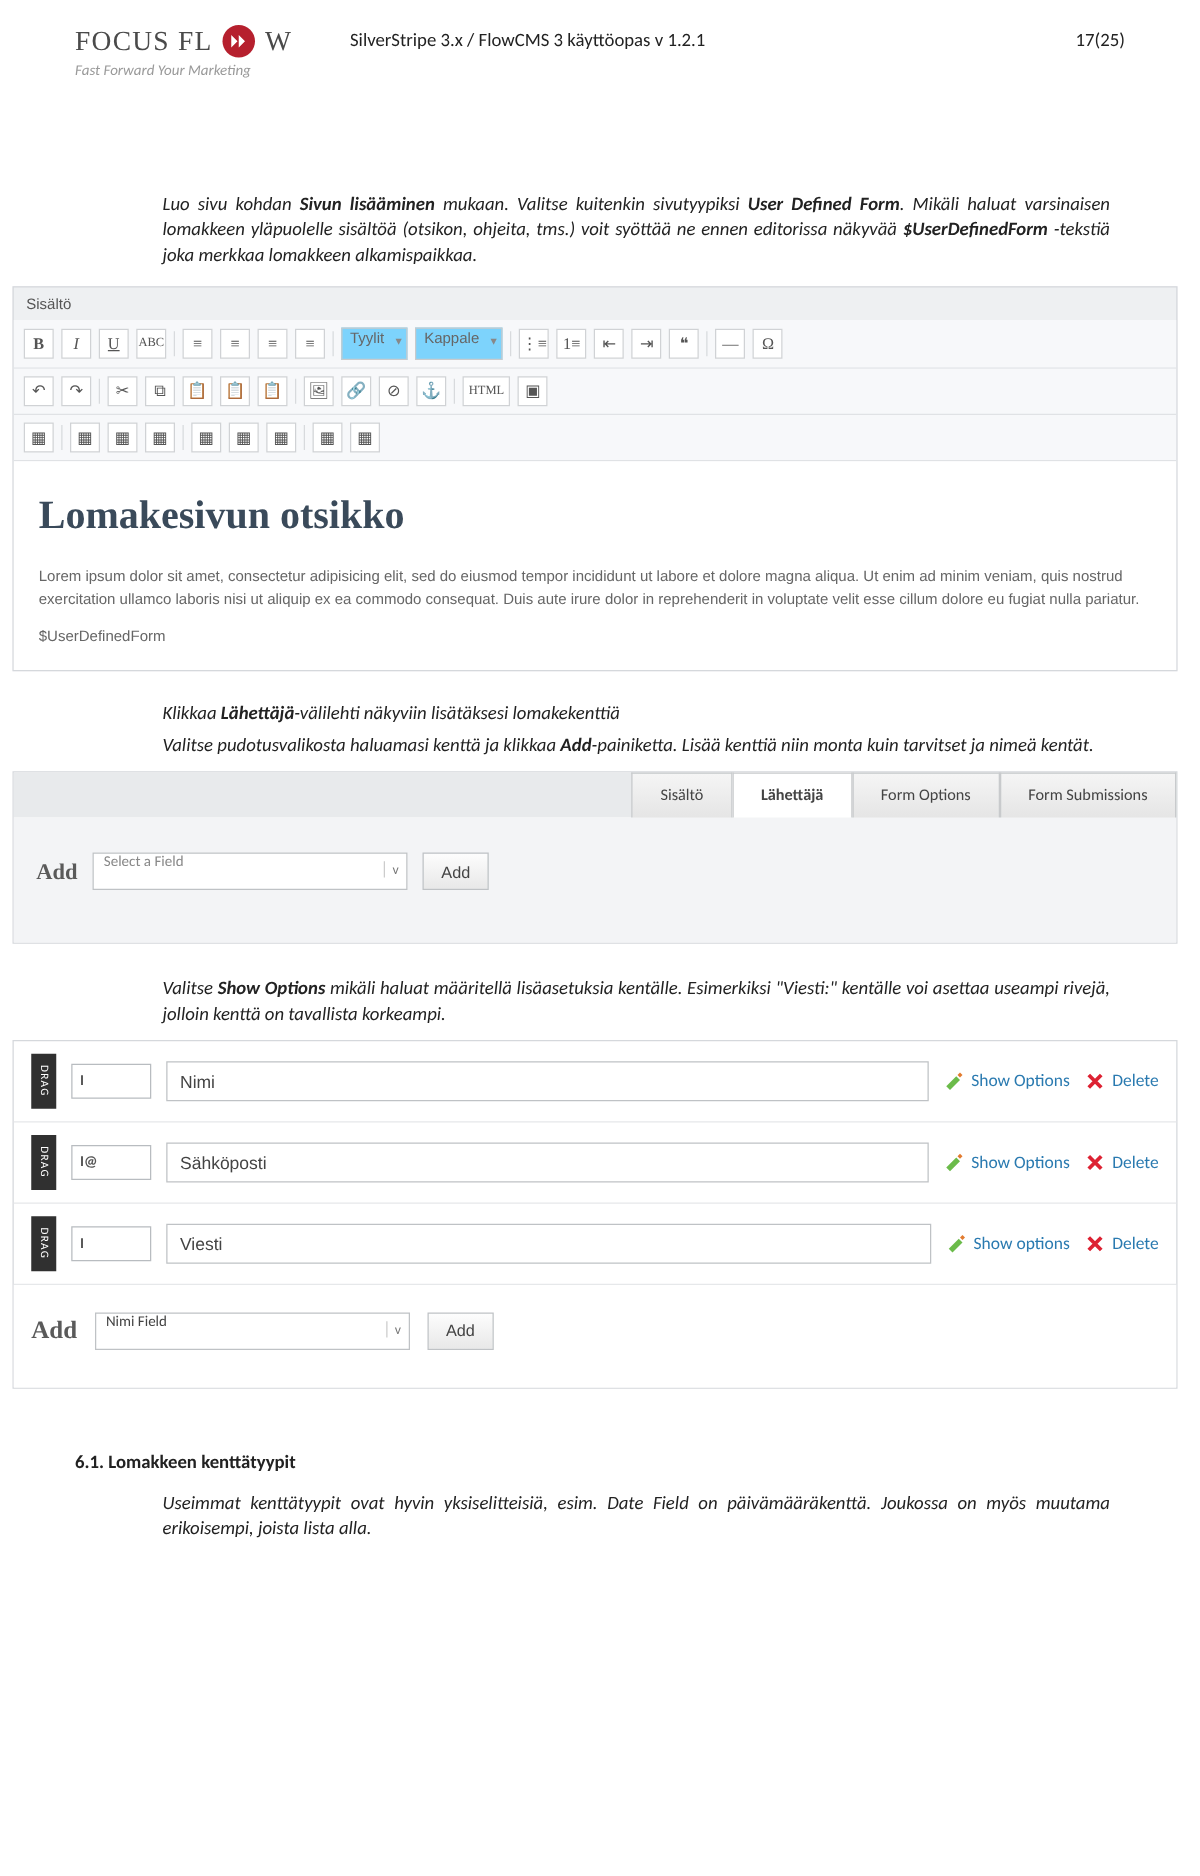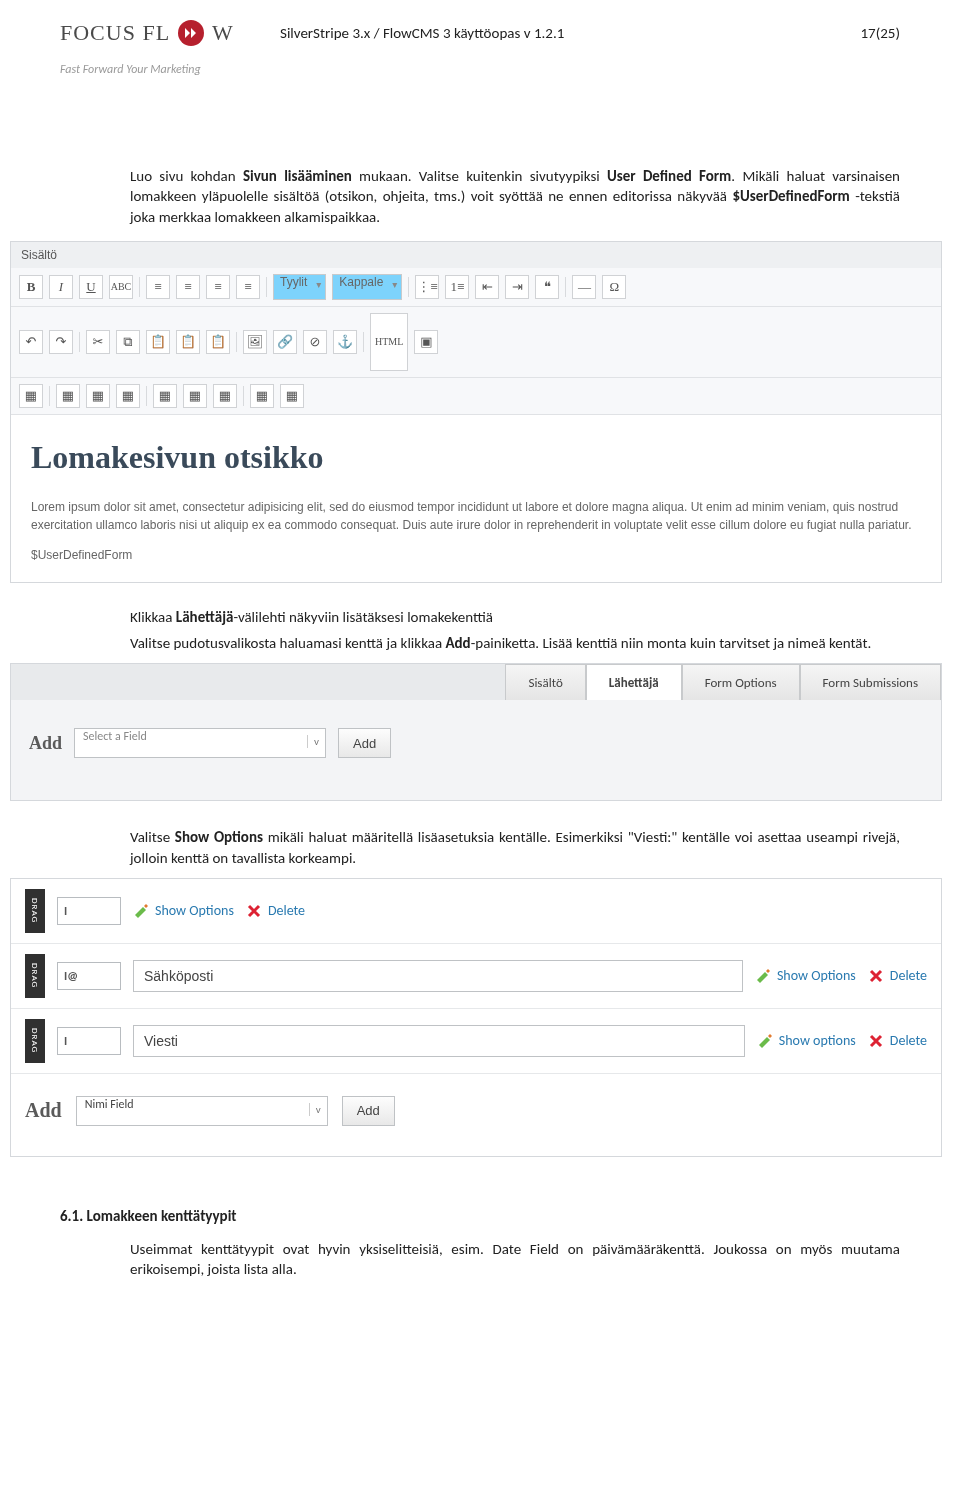--- a/index.html
+++ b/index.html
@@ -36,21 +36,21 @@
     background: #b6202e;
     display: inline-flex;
     align-items: center;
     justify-content: center;
     color: #fff;
     font-size: 12px;
   }
   .tagline {
     font-size: 12px;
     color: #9a9a9a;
-    margin-top: 16px;
+    margin-top: 4px;
     font-style: italic;
   }
   .doc-title {
     flex: 1;
     text-align: left;
     font-size: 15px;
     padding-top: 4px;
   }
   .page-num {
     flex: 0 0 80px;
@@ -65,21 +65,21 @@
     font-size: 17px;
     font-weight: bold;
     margin: 0 0 20px 0;
   }
   .body-text {
     margin-left: 70px;
     font-size: 15px;
     line-height: 1.35;
     text-align: justify;
   }
-  .body-text p { margin: 0 0 6px 0; }
+  .body-text p { margin: 0 12px 6px 0; font-style: italic; }
   .body-text .b { font-weight: bold; }
 
   
   .editor-shot {
     margin: 14px 0 24px -50px;
     background: #eef0f2;
     border: 1px solid #d5d8dc;
     font-family: Verdana, Arial, sans-serif;
     font-size: 12px;
     color: #444;
@@ -378,21 +378,21 @@
         <span class="tbtn">⧉</span>
         <span class="tbtn">📋</span>
         <span class="tbtn">📋</span>
         <span class="tbtn">📋</span>
         <span class="sep"></span>
         <span class="tbtn">🖼</span>
         <span class="tbtn">🔗</span>
         <span class="tbtn">⊘</span>
         <span class="tbtn">⚓</span>
         <span class="sep"></span>
-        <span class="tbtn" style="width:auto;padding:17px 4px;font-size:10px;">HTML</span>
+        <span class="tbtn" style="width:auto;padding:0 4px;font-size:10px;">HTML</span>
         <span class="tbtn">▣</span>
       </div>
       <div class="toolbar">
         <span class="tbtn">▦</span>
         <span class="sep"></span>
         <span class="tbtn">▦</span>
         <span class="tbtn">▦</span>
         <span class="tbtn">▦</span>
         <span class="sep"></span>
         <span class="tbtn">▦</span>
@@ -435,20 +435,21 @@
     <div class="body-text" style="margin-top:26px;">
       <p>
         <span>Valitse </span><span class="b">Show Options</span><span> mikäli haluat määritellä lisäasetuksia kentälle. Esimerkiksi "Viesti:" kentälle voi asettaa useampi rivejä, jolloin kenttä on tavallista korkeampi.</span>
       </p>
     </div>
 
     <div class="fields-shot">
       <div class="frow">
         <div class="drag-h">DRAG</div>
         <span class="type-icon">I</span>
+        <input class="fname" value="Nimi" style="">
         <span class="action-link">
           <span class="ico-opt">
               <svg width="16" height="16">
                 <path d="M2 12 L10 4 L13 7 L5 15 Z" fill="#6bbb4a"></path>
                 <path d="M11 3 L13 1 L15 3 L13 5 Z" fill="#e27b2f"></path>
               </svg>
             </span>
           <span>Show Options</span>
         </span>
         <span class="action-link">

